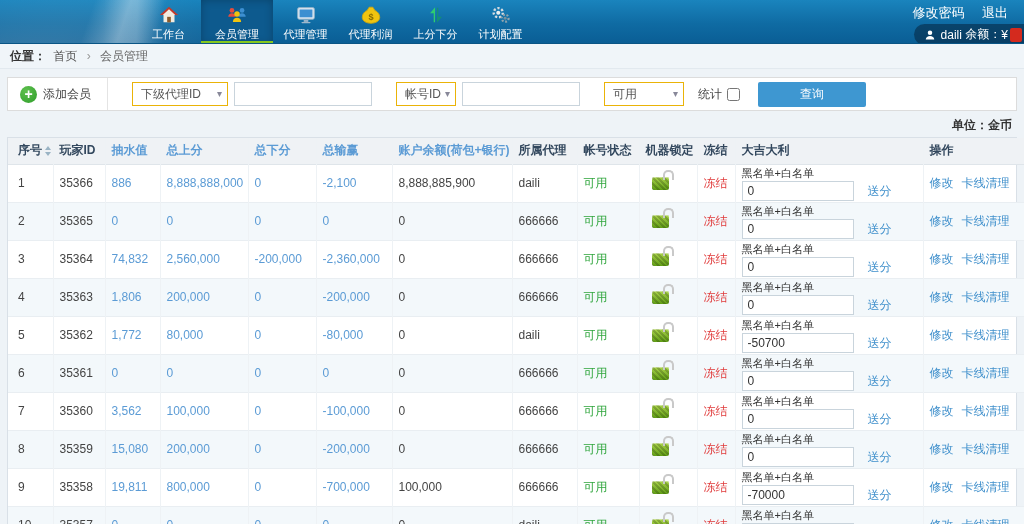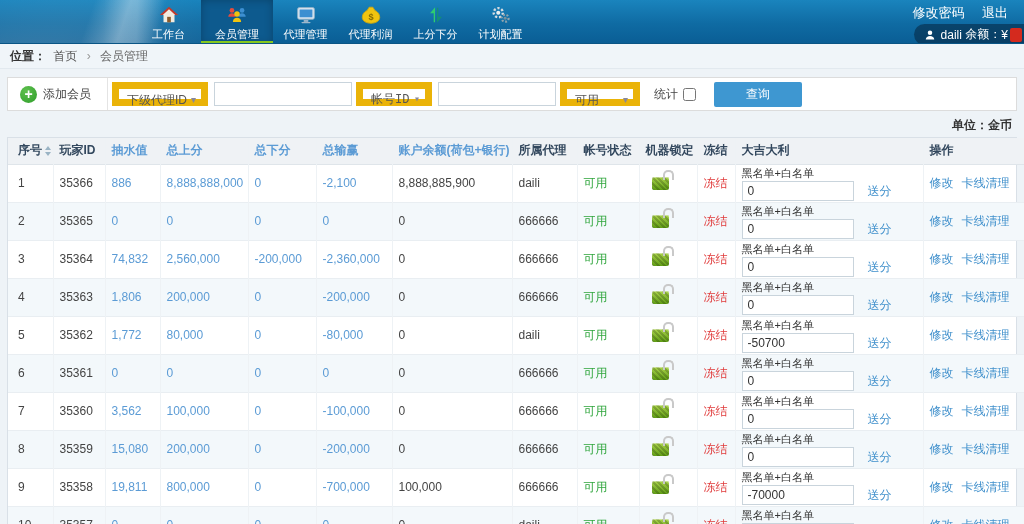--- a/index.html
+++ b/index.html
@@ -29,28 +29,28 @@
   
   .breadcrumb { height:25px; line-height:25px; background:#f0f5f9; border-bottom:1px solid #e2e9ef; padding-left:10px; color:#666; }
   .breadcrumb .loc { font-weight:bold; color:#333; margin-right:4px; }
   .breadcrumb a { color:#555; text-decoration:none; cursor:pointer; }
   .breadcrumb .sep { margin:0 6px; color:#999; }
 
   
   .filterbar { margin:8px 7px 0; background:#fff; border:1px solid #dcdcdc; height:34px; display:flex; align-items:center; padding:0 0 0 8px; }
   .add-member { display:flex; align-items:center; gap:6px; padding:0 16px 0 4px; border-right:1px solid #e4e4e4; height:100%; cursor:pointer; color:#444; }
   .plus-icon { width:17px; height:17px; border-radius:50%; background:radial-gradient(circle at 35% 30%,#5fc04e,#2f9e2b); color:#fff; font-weight:bold; font-size:14px; line-height:16px; text-align:center; }
-  .sel { position:relative; height:24px; line-height:22px; border:7px solid #eab308; background:#fff; color:#555; padding:0 18px 0 8px; margin-left:4px; cursor:pointer; white-space:nowrap; }
+  .sel { position:relative; height:24px; line-height:22px; border:1px solid #eab308; background:#fff; color:#555; padding:0 18px 0 8px; margin-left:24px; cursor:pointer; white-space:nowrap; }
   .sel::after { content:"▾"; position:absolute; right:5px; top:0; color:#889; font-size:10px; }
-  .sel.w1 { width:96px; } .sel.w2 { width:76px;font-family:Liberation Mono, monospace; } .sel.w3 { width:80px; }
+  .sel.w1 { width:96px; } .sel.w2 { width:60px; } .sel.w3 { width:80px; }
   .txt { height:24px; border:1px solid #c9d4dc; margin-left:6px; padding:0 6px; font-size:12px; color:#333; }
   .txt.t1 { width:138px; } .txt.t2 { width:118px; }
   .stats { display:flex; align-items:center; gap:5px; margin-left:14px; color:#444; }
   .stats input { width:13px; height:13px; cursor:pointer; }
-  .search-btn { width:88px; height:25px; background:#3e97d1; border:none; border-radius:2px; color:#fff; font-size:12px; margin-left:18px; cursor:pointer; }
+  .search-btn { width:108px; height:25px; background:#3e97d1; border:none; border-radius:2px; color:#fff; font-size:12px; margin-left:18px; cursor:pointer; }
 
   
   .unit-row { text-align:right; padding:6px 12px 3px 0; color:#333; font-weight:bold; }
 
   
   .table-wrap { margin:0 7px; background:#fff; border:1px solid #d9e0e7; border-bottom:none; }
   table { width:100%; border-collapse:collapse; table-layout:fixed; }
   th, td { text-align:left; padding:0 6px; border-right:1px solid #eef2f5; overflow:hidden; white-space:nowrap; }
   th:last-child, td:last-child { border-right:none; }
   thead tr { height:26px; background:#eff2f5; border-bottom:1px solid #dfe5ea; }

